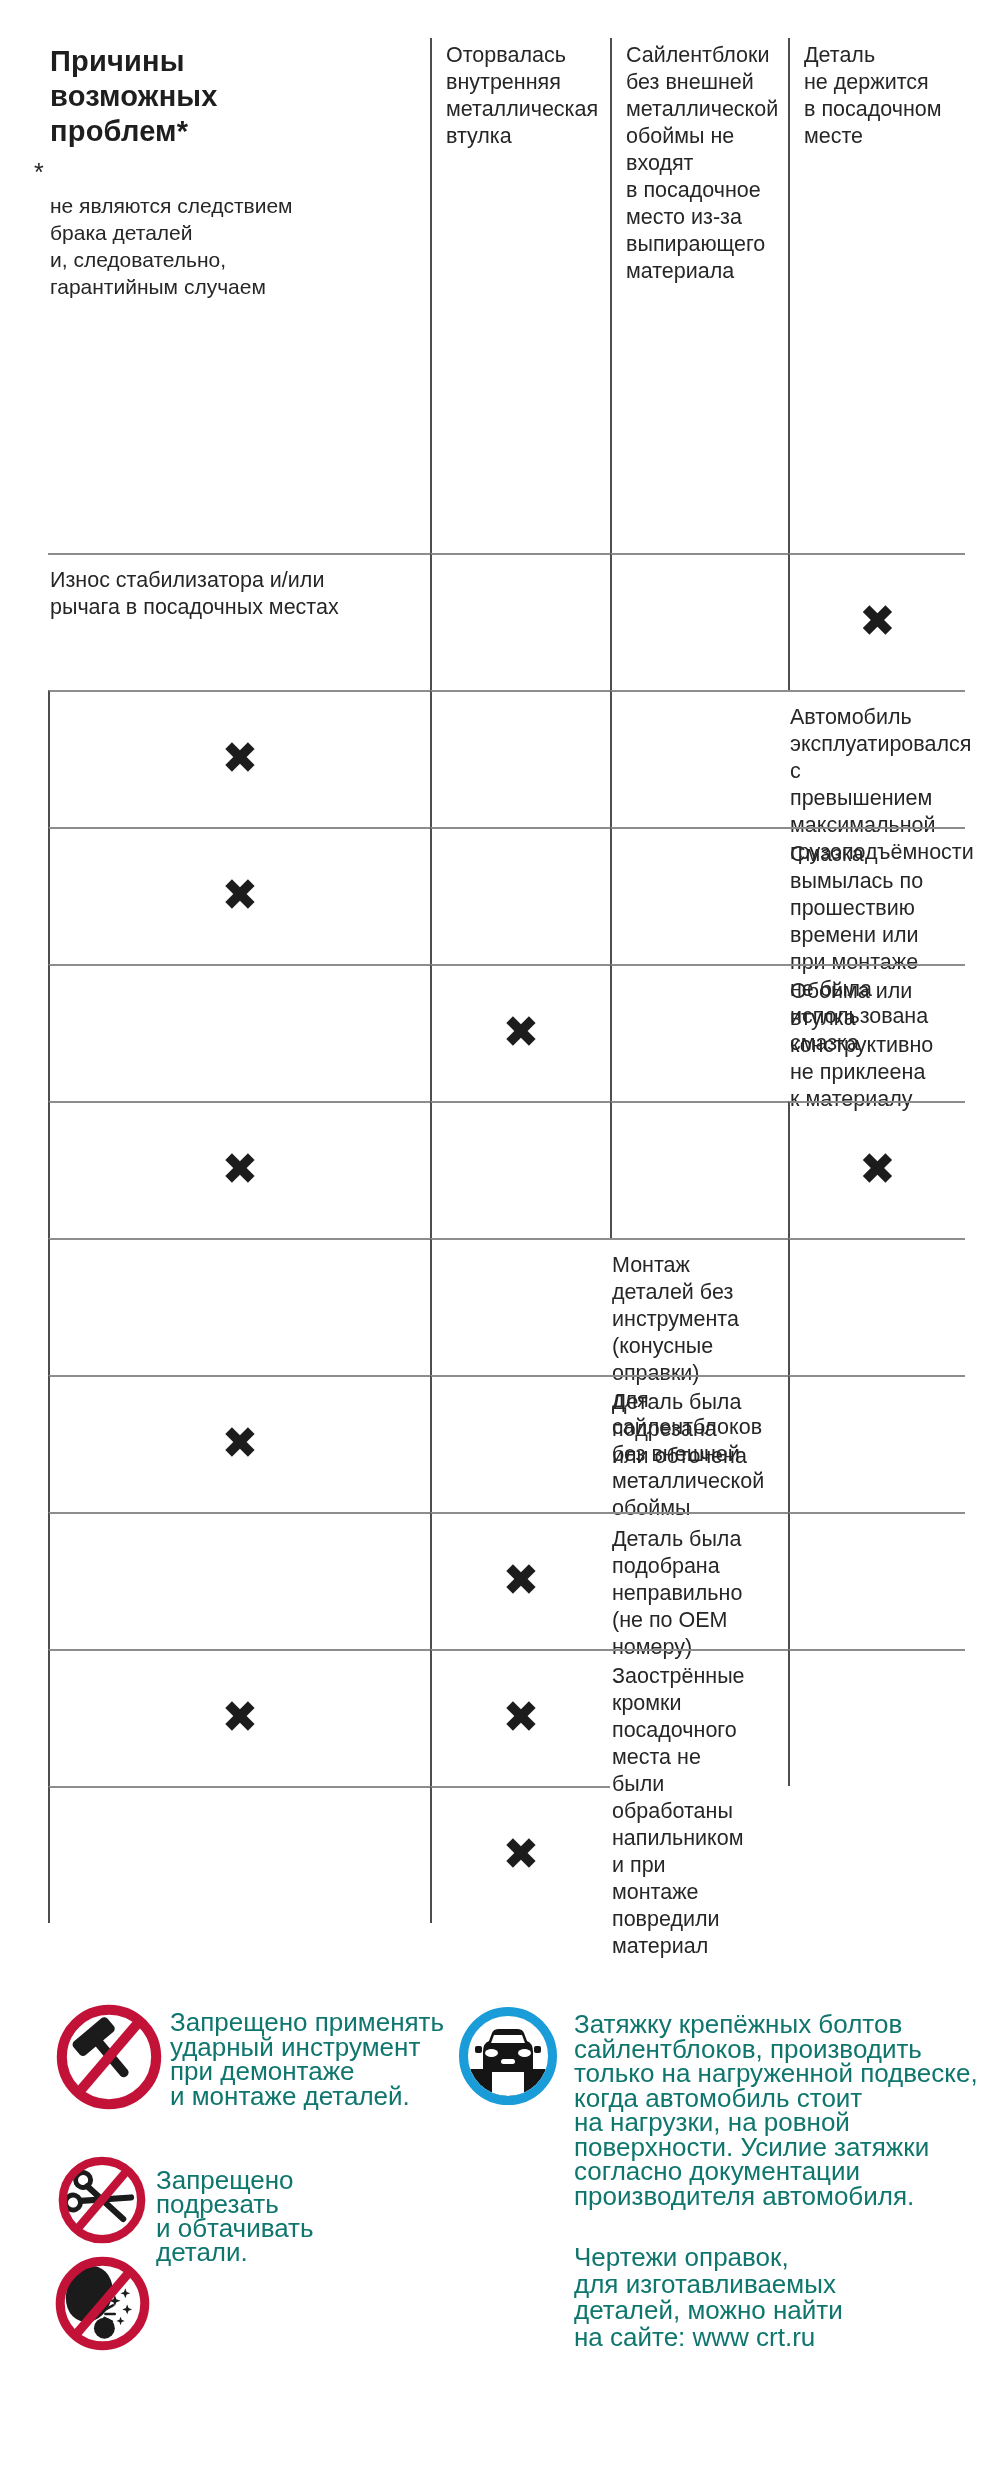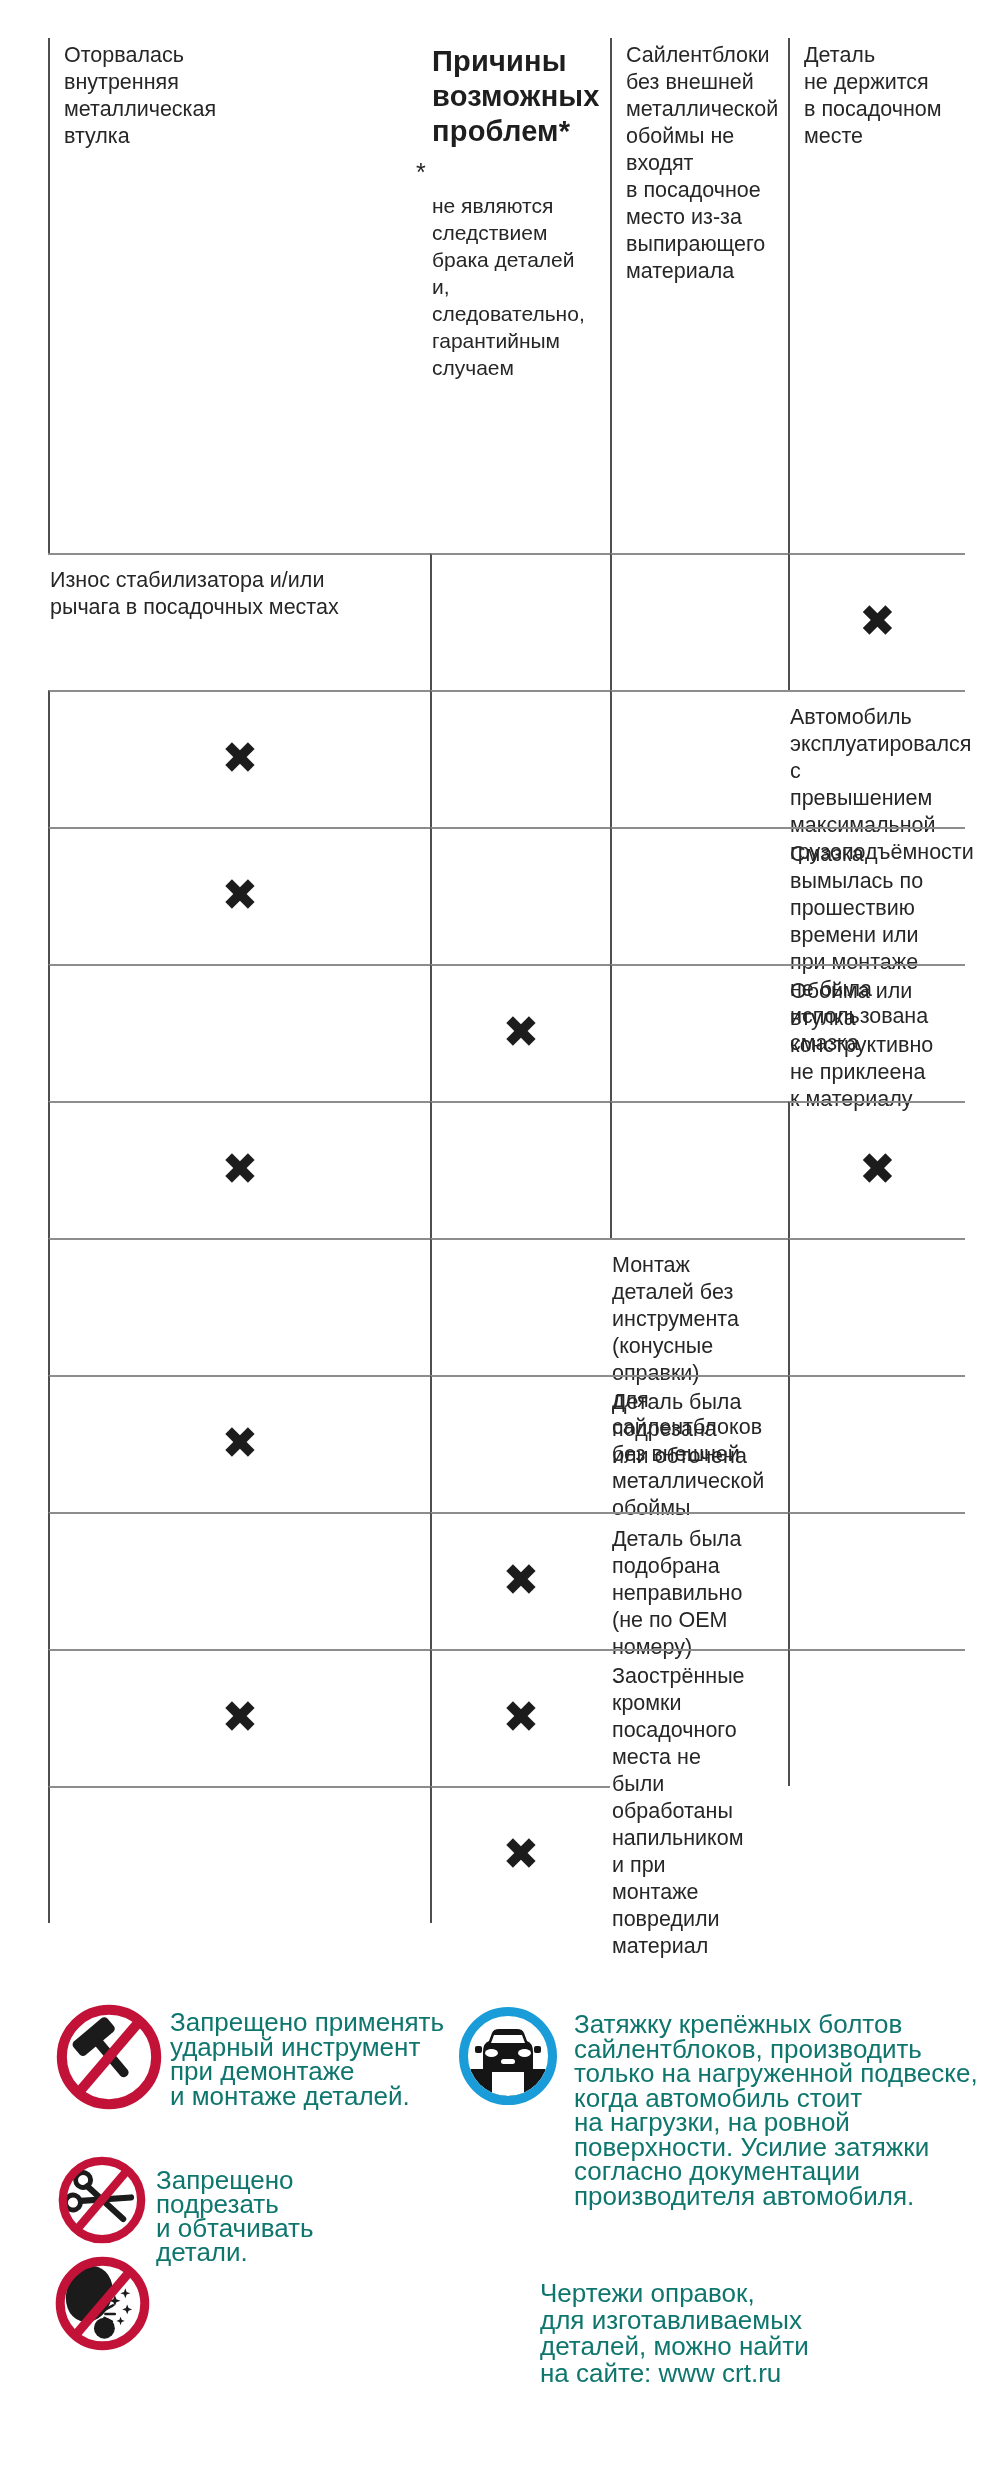--- a/index.html
+++ b/index.html
@@ -35,35 +35,35 @@
   .nt-wide{line-height:24.5px;}
   .nt-last{line-height:26.5px;}
 </style>
 </head>
 <body>
 
 <div class="page">
 
   <div class="matrix">
 
-    <div class="cell h vline ml">Оторвалась
-внутренняя
-металлическая
-втулка</div>
     <div class="cell label-h">
       <div class="title ml">Причины
 возможных
 проблем*</div>
       <div class="footnote ml">
         <span class="fn-star">*</span><span class="ml">не являются следствием
 брака деталей
 и, следовательно,
 гарантийным случаем</span>
       </div>
     </div>
+    <div class="cell h vline ml">Оторвалась
+внутренняя
+металлическая
+втулка</div>
     <div class="cell h vline ml">Сайлентблоки
 без внешней
 металлической
 обоймы не
 входят
 в посадочное
 место из-за
 выпирающего
 материала</div>
     <div class="cell h vline ml">Деталь
@@ -270,18 +270,18 @@
   </div>
   <div class="note-text ml nt-wide" style="left:574px;top:2012px;">Затяжку крепёжных болтов
 сайлентблоков, производить
 только на нагруженной подвеске,
 когда автомобиль стоит
 на нагрузки, на ровной
 поверхности. Усилие затяжки
 согласно документации
 производителя автомобиля.</div>
 
-  <div class="note-text ml nt-last" style="left:540px;top:2244px;margin-top:36px;">Чертежи оправок,
+  <div class="note-text ml nt-last" style="left:574px;top:2244px;">Чертежи оправок,
 для изготавливаемых
 деталей, можно найти
 на сайте: www crt.ru</div>
 
 </div>
 
 </body></html>

